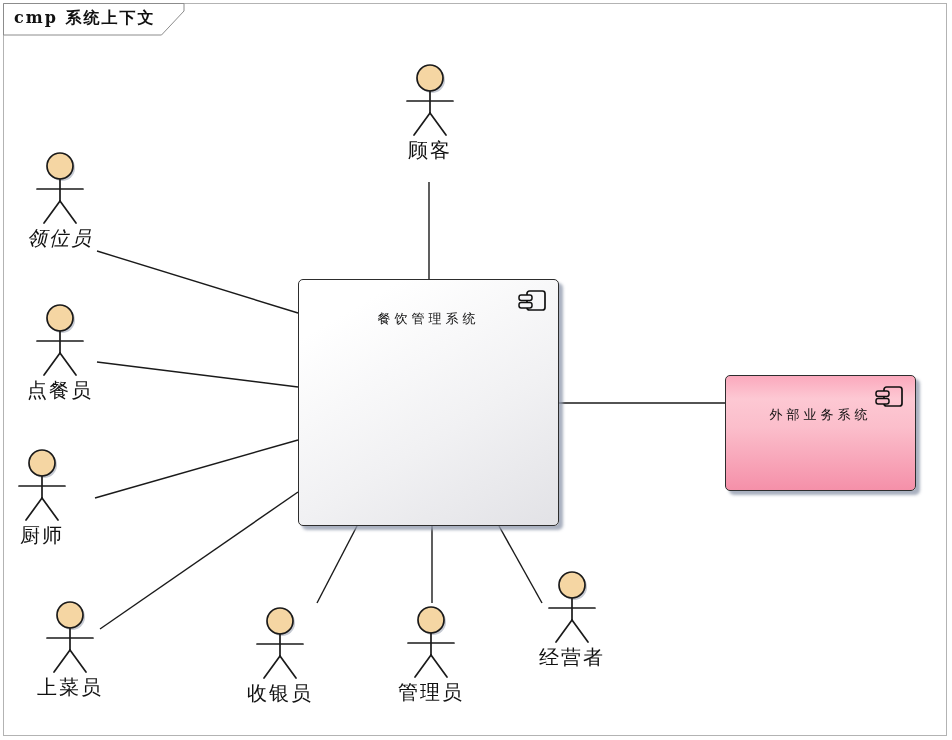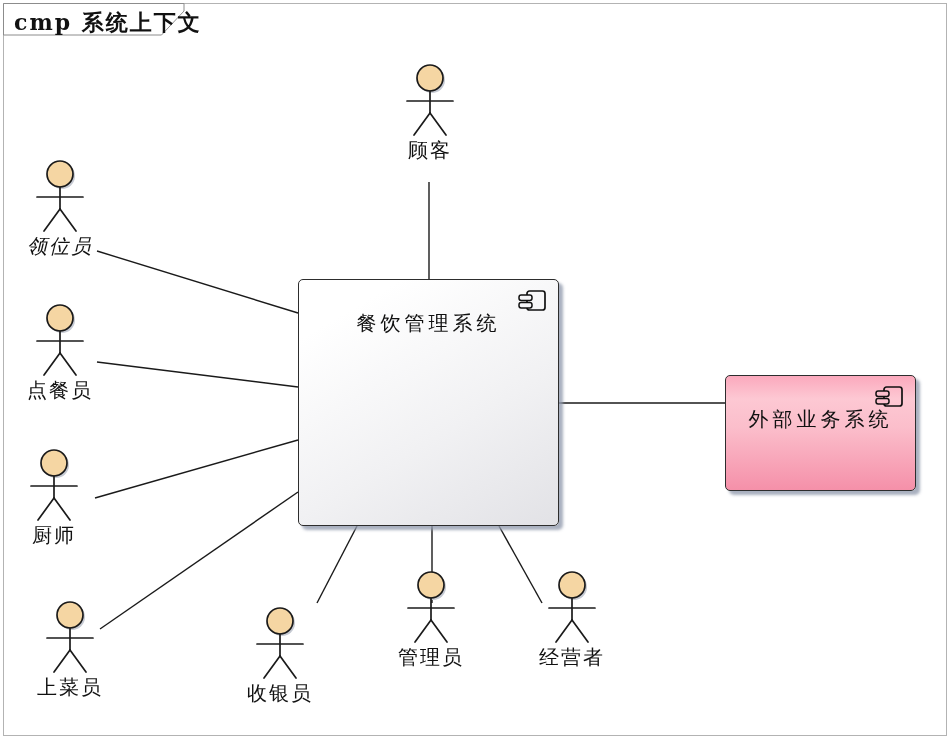--- a/index.html
+++ b/index.html
@@ -7,55 +7,55 @@
     position:relative;width:952px;height:740px;background:#ffffff;overflow:hidden;
     font-family:"DejaVu Serif","Liberation Serif",serif;color:#1a1a1a;
   }
   .frame{
     position:absolute;left:3px;top:3px;right:5px;bottom:4px;
     border:1px solid #b3b3b3;background:#ffffff;
   }
   .frame-tab{position:absolute;left:3px;top:3px;width:192px;height:33px;}
   .frame-tab svg{display:block;}
   .tab-label{
-    position:absolute;left:11px;top:5px;font-size:22px;font-weight:bold;
+    position:absolute;left:11px;top:5px;font-size:16px;font-weight:bold;
     letter-spacing:2px;white-space:pre;color:#111;
   }
   .connectors{position:absolute;left:0;top:0;pointer-events:none;}
   .component{
     position:absolute;border:1.5px solid #2d2d2d;border-radius:5px;
     box-shadow:4px 4px 3px rgba(148,156,175,0.8);
     text-align:center;box-sizing:border-box;
   }
   .main-component{
     left:298px;top:279px;width:261px;height:247px;
     background:linear-gradient(150deg,#ffffff 15%,#f1f1f3 60%,#e2e2e6 100%);
   }
   .external-component{
     left:725px;top:343px;width:191px;height:116px;
     background:linear-gradient(to bottom,#fba9bd 0%,#fdc8d3 20%,#fbbecb 45%,#f590a9 100%);
     margin-top:32px;
   }
   .comp-label{
-    display:inline-block;margin-top:30px;font-size:20px;letter-spacing:4px;color:#111;
+    display:inline-block;margin-top:30px;font-size:13px;letter-spacing:4px;color:#111;
   }
   .comp-icon{position:absolute;right:9px;top:7px;}
   .actor{position:absolute;width:76px;}
   .actor svg{display:block;}
   .actor-label{
     position:absolute;top:74px;left:50%;transform:translateX(-50%);
     white-space:nowrap;font-size:20px;letter-spacing:2px;color:#111;
   }
   .a-customer{left:392px;top:63px;}
-  .a-host{left:22px;top:159px;font-style:italic;}
+  .a-host{left:22px;top:151px;font-style:italic;}
   .a-order-taker{left:22px;top:303px;font-family:Liberation Mono, monospace;}
-  .a-chef{left:16px;top:448px;text-decoration:underline;}
+  .a-chef{left:4px;top:448px;text-decoration:underline;}
   .a-food-server{left:32px;top:600px;}
   .a-cashier{left:242px;top:606px;font-family:Liberation Serif, serif;}
-  .a-admin{left:393px;top:570px;}
+  .a-admin{left:393px;top:605px;}
   .a-owner{left:534px;top:570px;}
 </style>
 </head>
 <body>
 
 <div class="stage">
 
   <div class="frame"></div>
 
   <div class="frame-tab">

